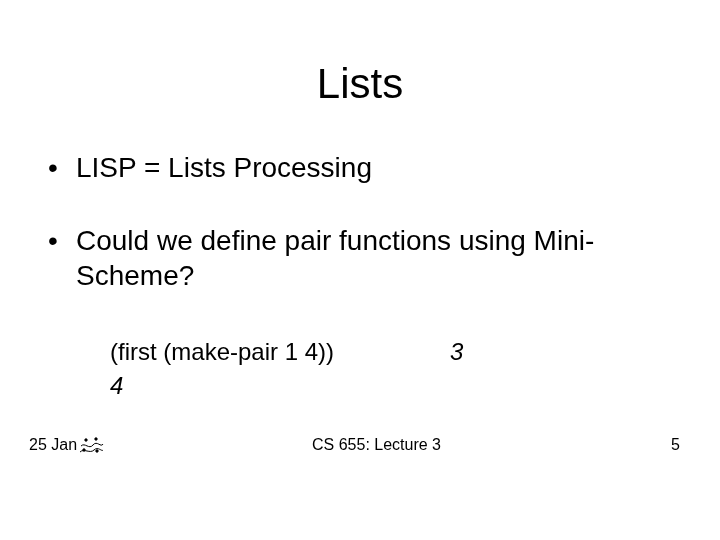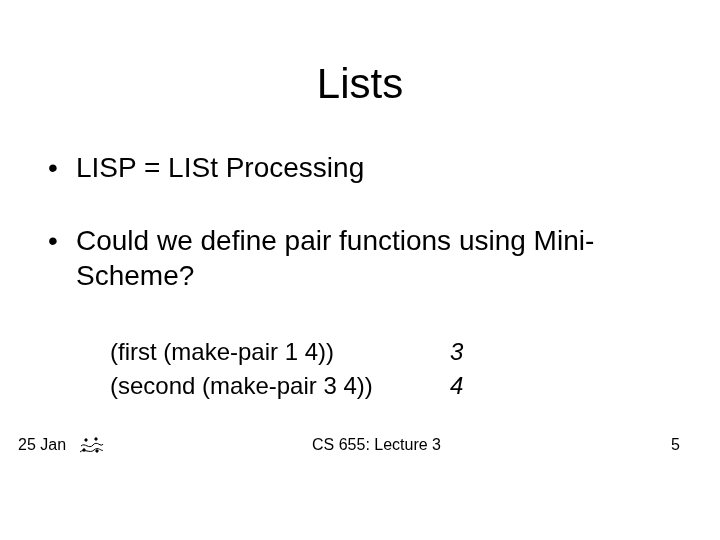--- a/index.html
+++ b/index.html
@@ -69,21 +69,21 @@
   .footer {
     position: absolute;
     bottom: 18px;
     left: 0;
     width: 100%;
     height: 26px;
     font-size: 16px;
   }
   .footer-left {
     position: absolute;
-    left: 18px;
+    left: 29px;
     bottom: 0;
   }
   .footer-center {
     position: absolute;
     left: 0;
     right: 0;
     text-align: center;
     bottom: 0;
     margin-left: 33px;
   }
@@ -104,35 +104,34 @@
 </head>
 <body>
 
 <div class="slide">
 
   <div class="title">Lists</div>
 
   <div class="content">
     <div class="bullet">
       <span class="dot">•</span>
-      <span class="txt">LISP = LISt Processing</span>
+      <span class="txt">LISP = Lists Processing</span>
     </div>
     <div class="bullet">
       <span class="dot">•</span>
       <span class="txt">Could we define pair functions using Mini-Scheme?</span>
     </div>
   </div>
 
   <div class="examples">
     <div class="ex-row">
       <span class="ex-left">(first (make-pair 1 4))</span>
       <span class="ex-right">3</span>
     </div>
     <div class="ex-row">
-      <span class="ex-left">(second (make-pair 3 4))</span>
       <span class="ex-right">4</span>
     </div>
   </div>
 
   <div class="footer">
     <span class="footer-left">25 Jan</span>
     <span class="footer-center">CS 655: Lecture 3</span>
     <span class="footer-right">5</span>
   </div>
 

